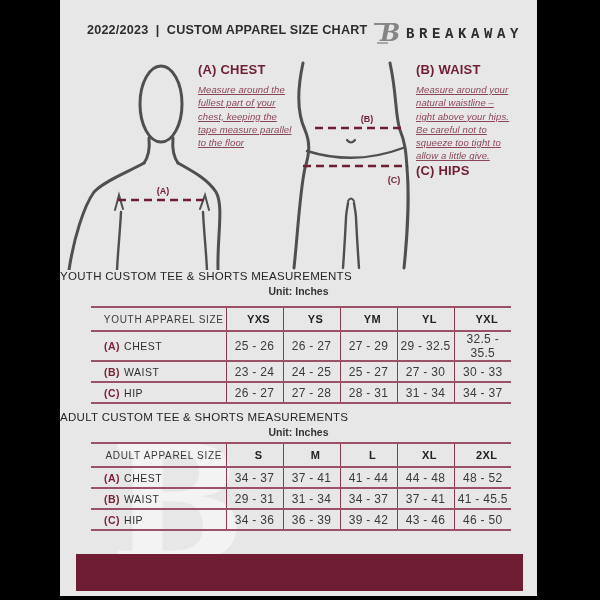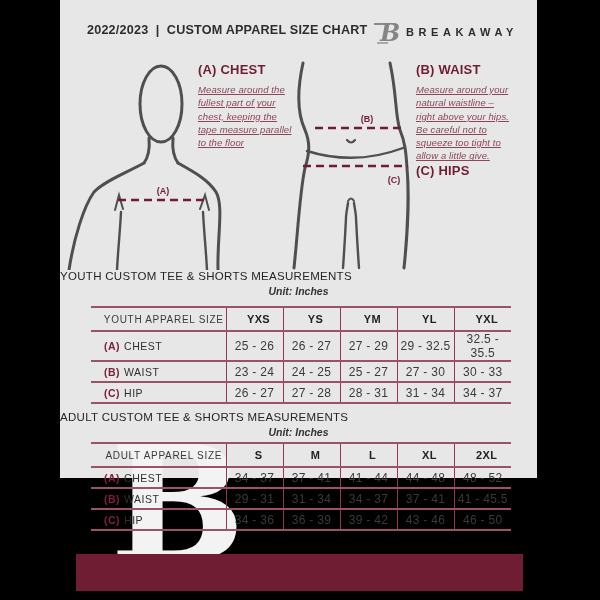--- a/index.html
+++ b/index.html
@@ -7,46 +7,46 @@
     --ink:#2d2d2d;
     --maroon:#6e1d32;
     --maroon-soft:#8c4557;
     --line:#9b5166;
     --line-dark:#8d3a50;
     --figure:#4f4f4f;
   }
   *{margin:0;padding:0;box-sizing:border-box;}
   html,body{width:600px;height:600px;}
   body{background:#000;font-family:"Liberation Sans",sans-serif;position:relative;overflow:hidden;}
-  .page{position:absolute;left:60px;top:0;width:477px;height:478px;background:var(--page);}
+  .page{position:absolute;left:60px;top:0;width:477px;height:596px;background:var(--page);}
 
   
   .doc-title{position:absolute;left:27px;top:22px;font-size:13px;font-weight:bold;
     letter-spacing:.2px;color:var(--ink);white-space:pre;transform:scaleX(.97);transform-origin:left center;}
   .logo{position:absolute;left:311px;top:16px;}
-  .brand{position:absolute;left:346px;top:26px;font-size:11px;font-weight:bold;
-    letter-spacing:4.6px;color:var(--ink);white-space:pre;}
+  .brand{position:absolute;left:346px;top:26px;font-size:14px;font-weight:bold;
+    letter-spacing:4.6px;color:var(--ink);white-space:pre;font-family:Liberation Mono, monospace;}
 
   
   .diagram{position:absolute;left:0;top:52px;}
   .guide-heading{position:absolute;font-size:13px;font-weight:bold;color:var(--maroon);letter-spacing:.2px;}
   .guide-body{position:absolute;font-size:9.5px;font-style:italic;color:var(--maroon-soft);
     line-height:1.4;white-space:pre-line;letter-spacing:.1px;text-decoration:underline;}
   #chest-heading{left:138px;top:62px;}
   #chest-body{left:138px;top:83px;width:120px;}
   #waist-heading{left:356px;top:62px;}
   #waist-body{left:356px;top:83px;width:125px;}
   #hips-heading{left:356px;top:163px;}
   #hips-body{left:356px;top:184px;width:125px;}
 
   
   .section-title{position:absolute;left:0;width:100%;font-size:11.5px;
     font-weight:normal;color:#252525;letter-spacing:.3px;z-index:2;}
   .section-unit{position:absolute;left:0;width:100%;text-align:center;font-size:10.5px;
-    font-style:italic;font-weight:bold;color:#343434;z-index:2;}
+    font-weight:bold;color:#343434;z-index:2;}
   #youth-title{top:270px;} #youth-unit{top:285px;}
   #adult-title{top:411px;} #adult-unit{top:426px;}
 
   
   table.size-table{position:absolute;left:31px;width:420px;border-collapse:collapse;
     table-layout:fixed;z-index:2;}
   #youth-table{top:306px;} #adult-table{top:442px;}
   .size-table col.c0{width:135px;} .size-table col.cn{width:57px;}
   .size-table th,.size-table td{border-top:2px solid var(--line);height:21px;
     text-align:center;vertical-align:middle;font-weight:normal;}

